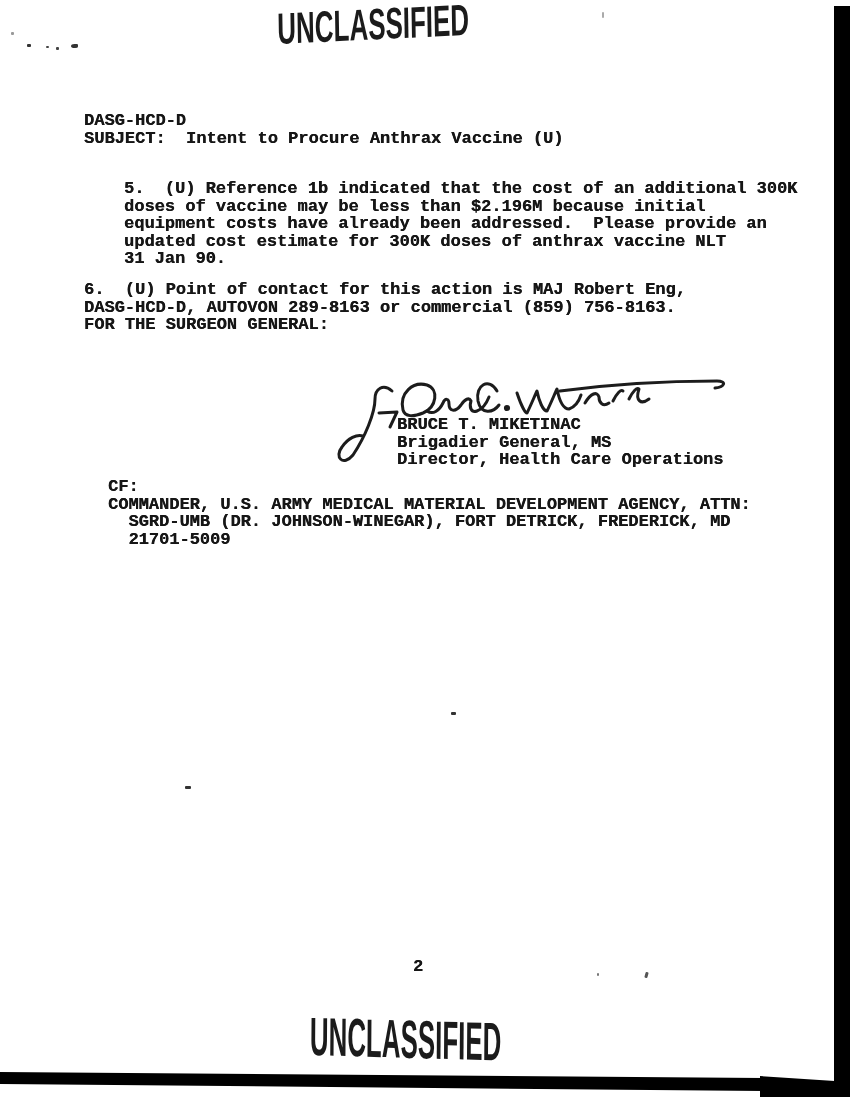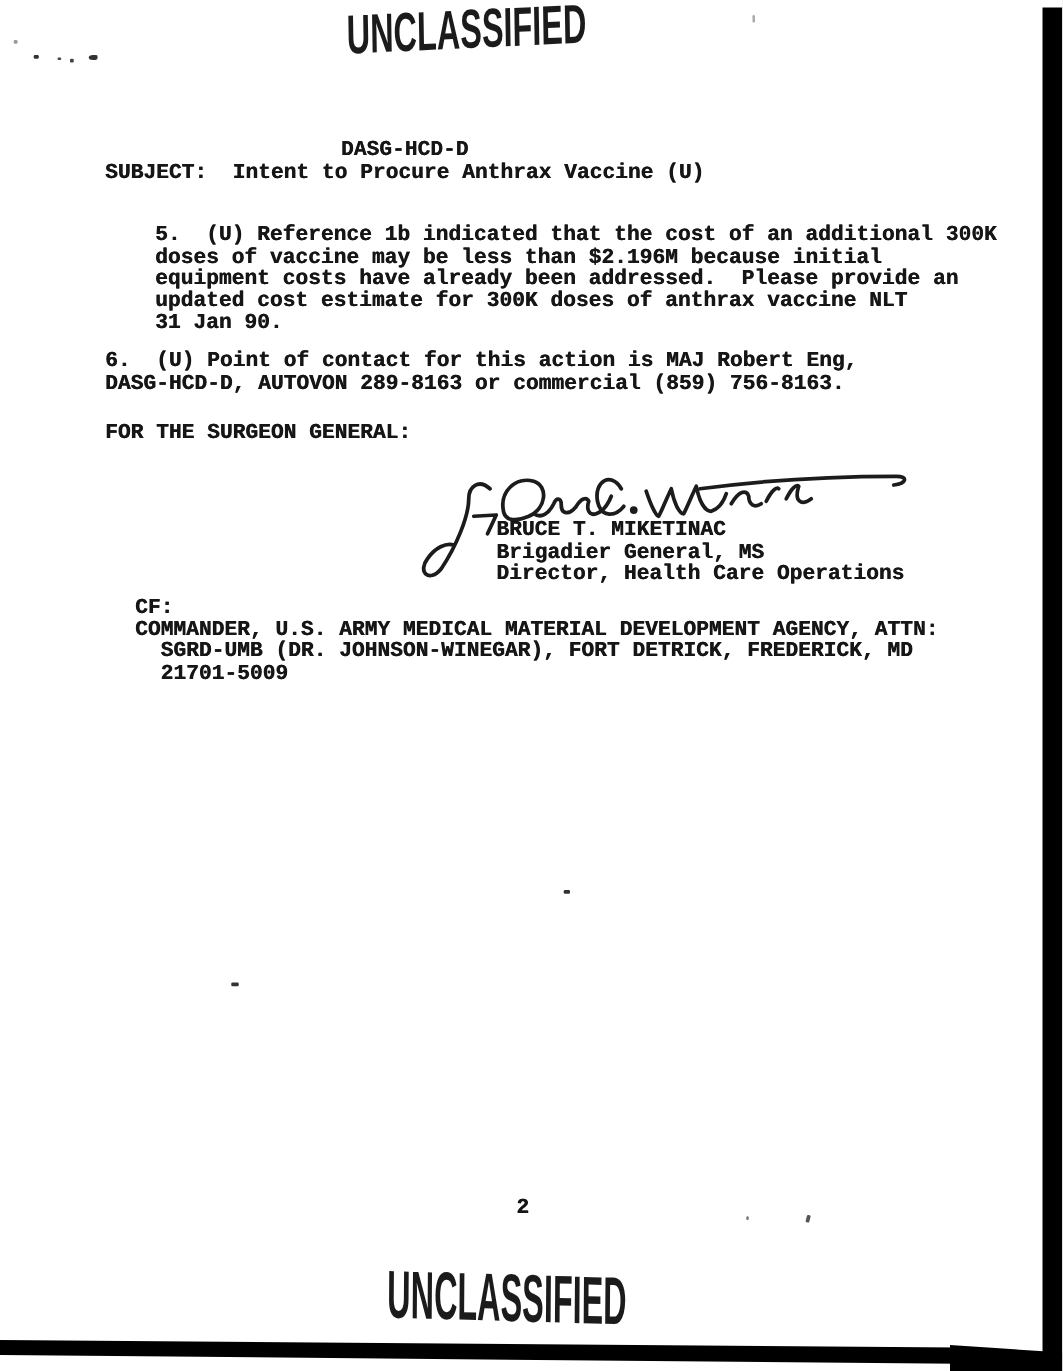--- a/index.html
+++ b/index.html
@@ -46,33 +46,33 @@
   .artifact{position:absolute;border-radius:1px;}
   .sig{position:absolute;left:335px;top:375px;width:410px;height:97px;}
 </style>
 </head>
 <body>
 
 <div class="page">
 
   <div class="stamp stamp-header">UNCLASSIFIED</div>
 
-  <pre class="typed" style="left:84px;top:112px;text-align:center;">DASG-HCD-D
+  <pre class="typed" style="left:84px;top:112px;">DASG-HCD-D
 SUBJECT:  Intent to Procure Anthrax Vaccine (U)</pre>
 
   <pre class="typed" style="left:84px;top:180px;margin-left:40px;">5.  (U) Reference 1b indicated that the cost of an additional 300K
 doses of vaccine may be less than $2.196M because initial
 equipment costs have already been addressed.  Please provide an
 updated cost estimate for 300K doses of anthrax vaccine NLT
 31 Jan 90.</pre>
 
   <pre class="typed" style="left:84px;top:281px;">6.  (U) Point of contact for this action is MAJ Robert Eng,
 DASG-HCD-D, AUTOVON 289-8163 or commercial (859) 756-8163.</pre>
 
-  <pre class="typed" style="left:84px;top:338px;">FOR THE SURGEON GENERAL:</pre>
+  <pre class="typed" style="left:84px;top:316px;">FOR THE SURGEON GENERAL:</pre>
 
   <svg class="sig" viewBox="0 0 410 97" aria-label="Olen C. Watts">
     <g fill="none" stroke="#1c1c1c" stroke-width="3" stroke-linecap="round" stroke-linejoin="round">
 
       <path d="M 57,16 C 48,8 40,14 40,24 C 40,38 30,62 18,80 C 8,92 -1,82 7,72 C 13,63 22,59 28,61"></path>
       <path d="M 44,38 L 62,37 L 55,52"></path>
 
       <path d="M 68,35 C 64,18 78,6 92,10 C 104,14 102,32 88,38 C 78,42 70,42 68,35"></path>
       <path d="M 92,36 C 98,40 104,36 108,28 C 110,23 114,23 114,29 C 114,36 120,38 126,30 C 130,24 134,22 136,26 C 134,32 136,38 142,36 C 148,34 152,27 154,22"></path>
 

